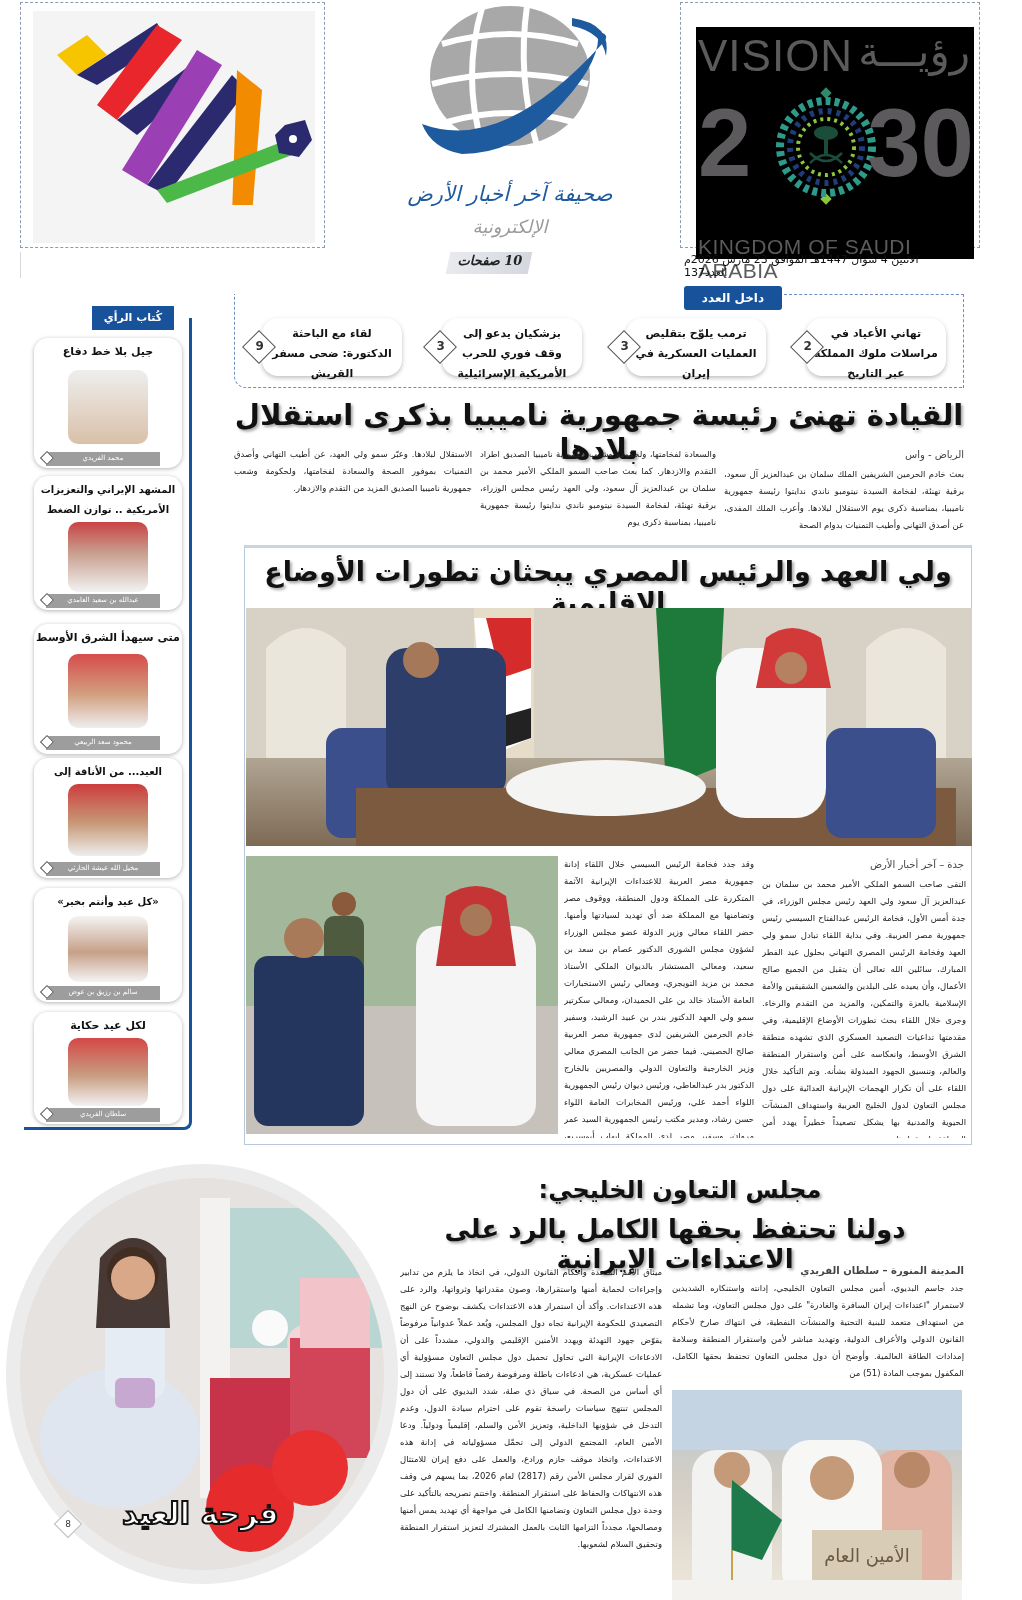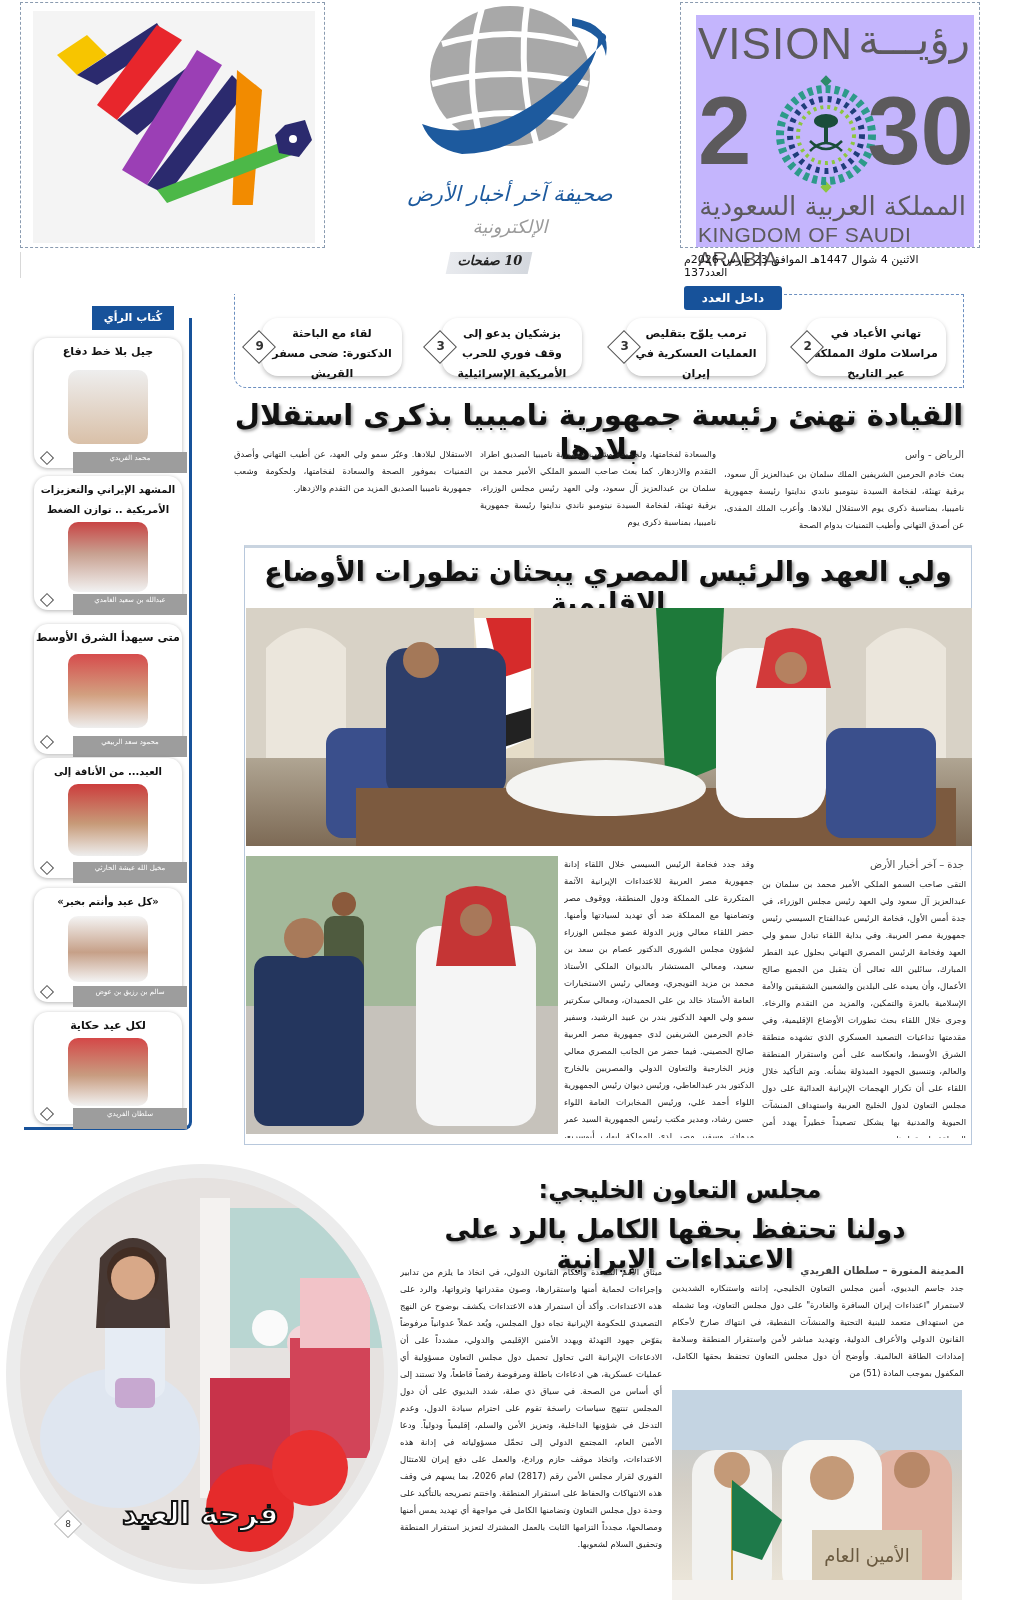--- a/index.html
+++ b/index.html
@@ -2,21 +2,21 @@
 <html><head>
 <meta charset="utf-8">
 <style>
   * { box-sizing: border-box; margin: 0; padding: 0; }
   html, body { width: 1022px; height: 1600px; background: #ffffff; overflow: hidden; }
   body { position: relative; font-family: "DejaVu Sans", sans-serif; color: #1a1a1a; direction: rtl; }
 
   
   .logo-box { position: absolute; border: 1px dashed #8a9bb0; background: #fff; }
   .vision-box { left: 680px; top: 2px; width: 300px; height: 246px; }
-  .vision-inner { position:absolute; left:15px; top:12px; width:278px; height:232px; background:#c4b5fd; direction:ltr; }
+  .vision-inner { position:absolute; left:15px; top:24px; width:278px; height:232px; background:#000000; direction:ltr; }
   .vision-word { position:absolute; left:2px; top:4px; font-family:"Liberation Sans",sans-serif; font-size:44px; color:#5c5a5c; letter-spacing:1px; }
   .vision-ar { position:absolute; right:4px; top:0px; font-family:"DejaVu Sans",sans-serif; font-size:42px; color:#5c5a5c; direction:rtl; }
   .vision-2 { position:absolute; left:2px; top:68px; font-family:"Liberation Sans",sans-serif; font-weight:bold; font-size:96px; color:#5c5a5c; line-height:1; }
   .vision-30 { position:absolute; right:0px; top:68px; font-family:"Liberation Sans",sans-serif; font-weight:bold; font-size:96px; color:#5c5a5c; line-height:1; }
   .vision-star { position:absolute; left:70px; top:60px; width:120px; height:120px; }
   .vision-ar2 { position:absolute; right:8px; top:176px; font-size:26px; color:#5c5a5c; direction:rtl; }
   .vision-en { position:absolute; left:2px; top:208px; font-family:"Liberation Sans",sans-serif; font-size:21px; color:#5c5a5c; letter-spacing:0.5px; }
 
   .saudi-box { left: 20px; top: 2px; width: 305px; height: 246px; }
   .saudi-inner { position:absolute; left:12px; top:8px; width:282px; height:232px; background:#f4f4f4; overflow:hidden; direction:ltr; }
@@ -49,21 +49,21 @@
   .photo { position:absolute; overflow:hidden; }
   .photo1 { left:246px; top:608px; width:726px; height:238px; background:linear-gradient(180deg,#c9c3b6 0%,#b4aa98 60%,#7d6a55 100%); }
   .photo2 { left:246px; top:856px; width:312px; height:278px; background:linear-gradient(180deg,#8fae86 0%,#a7b9a0 40%,#c8c4bc 100%); }
 
   
   .op-frame { position:absolute; left:24px; top:318px; width:168px; height:812px; border-right:3px solid #17529a; border-bottom:3px solid #17529a; border-radius:0 0 8px 0; }
   .op-tab { position:absolute; left:92px; top:306px; width:82px; height:24px; background:#17529a; color:#fff; border-radius:0; font-size:11px; font-weight:bold; text-align:center; line-height:24px; direction:rtl; }
   .op-card { position:absolute; left:34px; width:148px; height:130px; background:#fff; border-radius:14px; box-shadow:0 1px 4px rgba(0,0,0,0.3);text-decoration:underline; }
   .op-title { position:absolute; left:2px; right:2px; top:4px; text-align:center; font-size:11px; font-weight:bold; line-height:20px; color:#111; direction:rtl; }
   .op-photo { position:absolute; left:34px; width:80px; height:74px; border-radius:10px; background:#eee; overflow:hidden; }
-  .op-name { position:absolute; left:39px; width:114px; height:21px; background:#9d9d9d; color:#fff; font-size:7px; text-align:center; line-height:12px; direction:rtl; }
+  .op-name { position:absolute; left:12px; width:114px; height:14px; background:#9d9d9d; color:#fff; font-size:7px; text-align:center; line-height:12px; direction:rtl; }
   .op-diamond { position:absolute; left:8px; width:10px; height:10px; border:1px solid #555; transform:rotate(45deg); background:#fff; }
 
   
   .h3a { position:absolute; left:390px; top:1176px; width:580px; text-align:center; font-size:24px; font-weight:bold; color:#111; text-shadow:2px 2px 3px rgba(0,0,0,0.35); direction:rtl; }
   .h3b { position:absolute; left:380px; top:1214px; width:590px; text-align:center; font-size:26px; font-weight:bold; color:#111; text-shadow:2px 2px 3px rgba(0,0,0,0.35); direction:rtl; }
   .photo3 { left:672px; top:1390px; width:290px; height:210px; background:linear-gradient(180deg,#b9c6cf 0%,#d4cfc6 45%,#efe9dc 100%); }
 
   
   .eid-ring { position:absolute; left:6px; top:1164px; width:392px; height:420px; border-radius:50%; border:14px solid #ececec; background:#e8e4e2; overflow:hidden; }
   .eid-title { position:absolute; left:122px; top:1496px; font-size:30px; font-weight:bold; color:#fff; -webkit-text-stroke:2px #111; direction:rtl; }
@@ -87,21 +87,20 @@
         <circle cx="60" cy="60" r="46" fill="none" stroke="#2d9a8a" stroke-width="8" stroke-dasharray="5 4"></circle>
         <circle cx="60" cy="60" r="36" fill="none" stroke="#1f3d7a" stroke-width="6" stroke-dasharray="4 5"></circle>
         <circle cx="60" cy="60" r="28" fill="none" stroke="#8cc63f" stroke-width="4" stroke-dasharray="3 4"></circle>
       </g>
       <rect x="58" y="48" width="4" height="20" fill="#1a4d3a"></rect>
       <ellipse cx="60" cy="46" rx="12" ry="7" fill="#1a4d3a"></ellipse>
       <path d="M44 76 Q60 60 76 76" stroke="#1a4d3a" stroke-width="2.5" fill="none"></path>
       <path d="M44 66 Q60 82 76 66" stroke="#1a4d3a" stroke-width="2.5" fill="none"></path>
     </svg>
     <div class="vision-30">30</div>
-    <div class="vision-ar2">المملكة العربية السعودية</div>
     <div class="vision-en">KINGDOM OF SAUDI ARABIA</div>
   </div>
 </div>
 
 <div class="brand">
   <svg style="position:absolute;left:22px;top:0;width:216px;height:168px" viewBox="0 0 216 168">
     <ellipse cx="108" cy="72" rx="80" ry="70" fill="#a8a8a8"></ellipse>
     <g stroke="#fff" stroke-width="6" fill="none">
       <path d="M40 40 Q108 20 176 40"></path>
       <path d="M30 80 Q108 60 186 80"></path>

